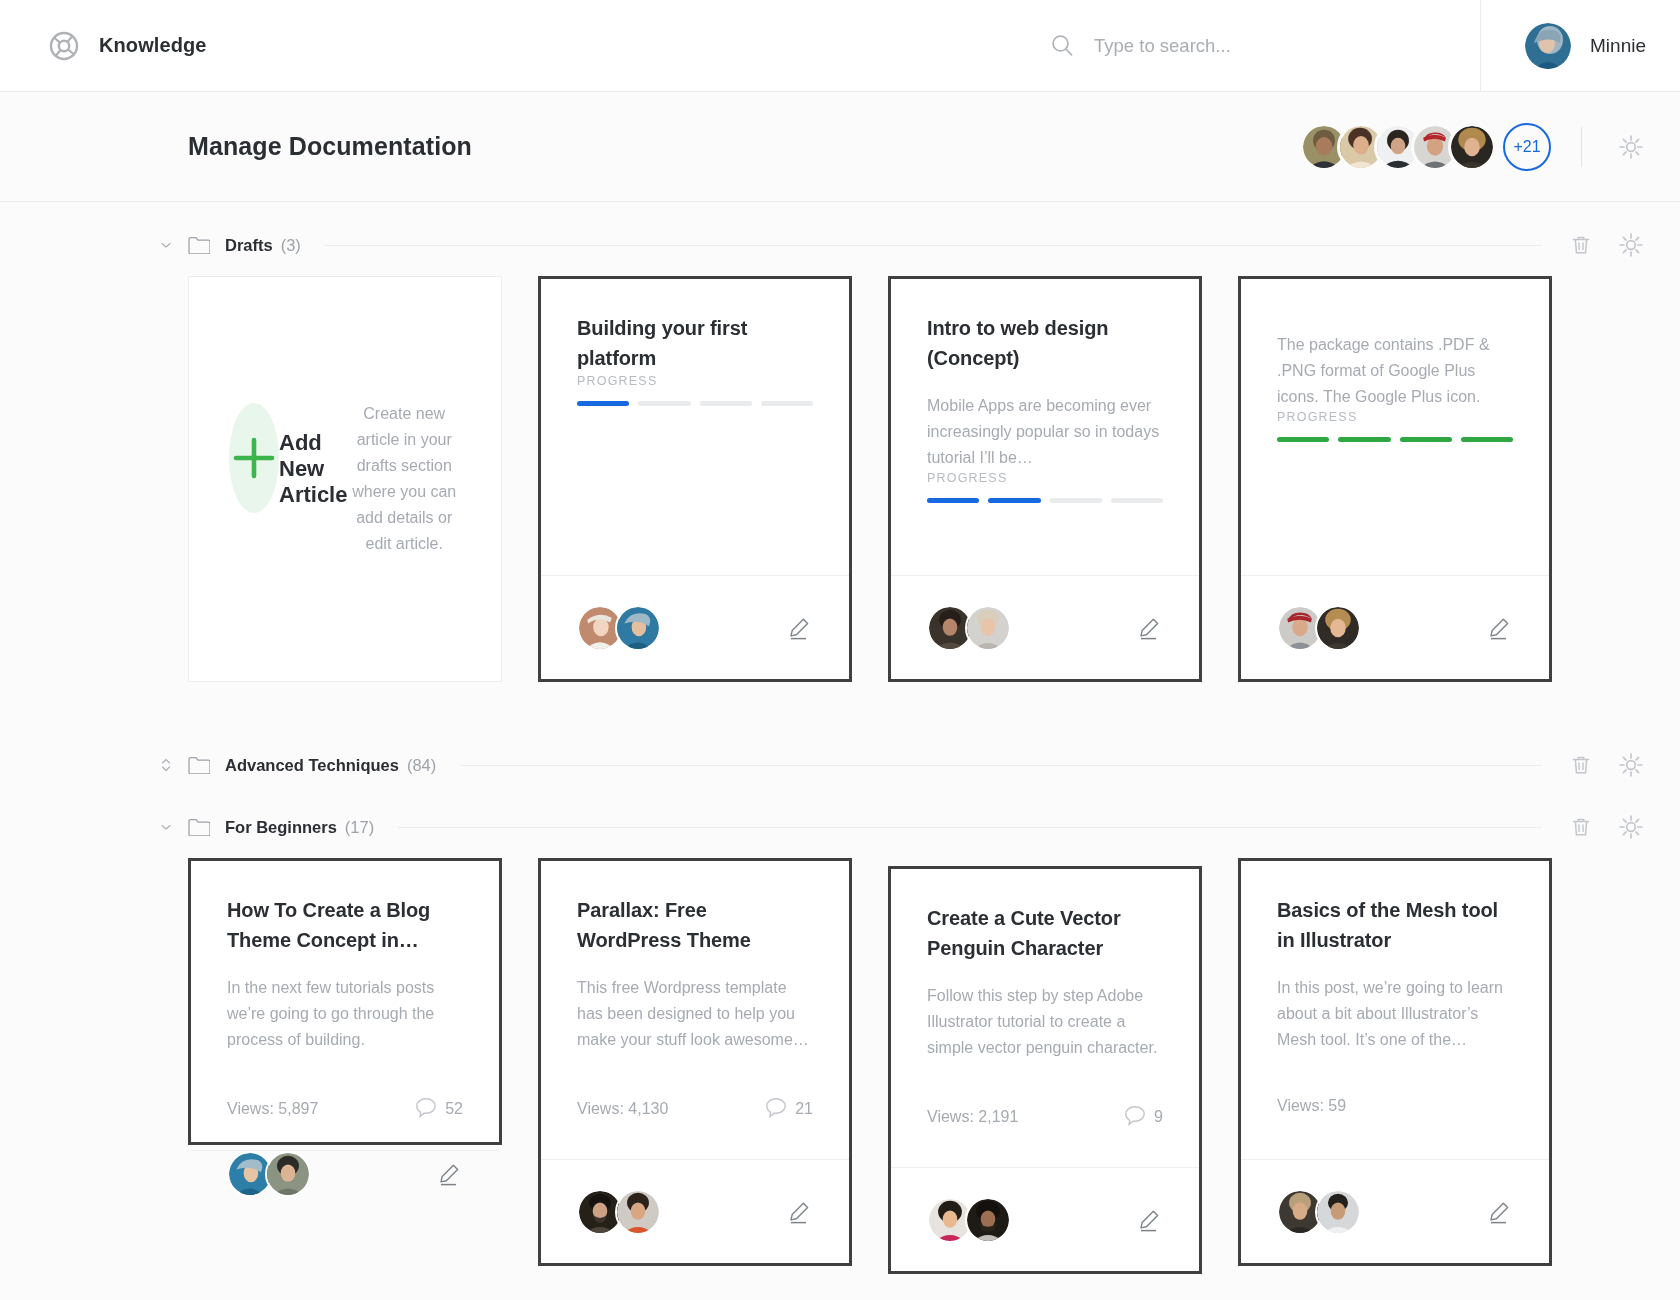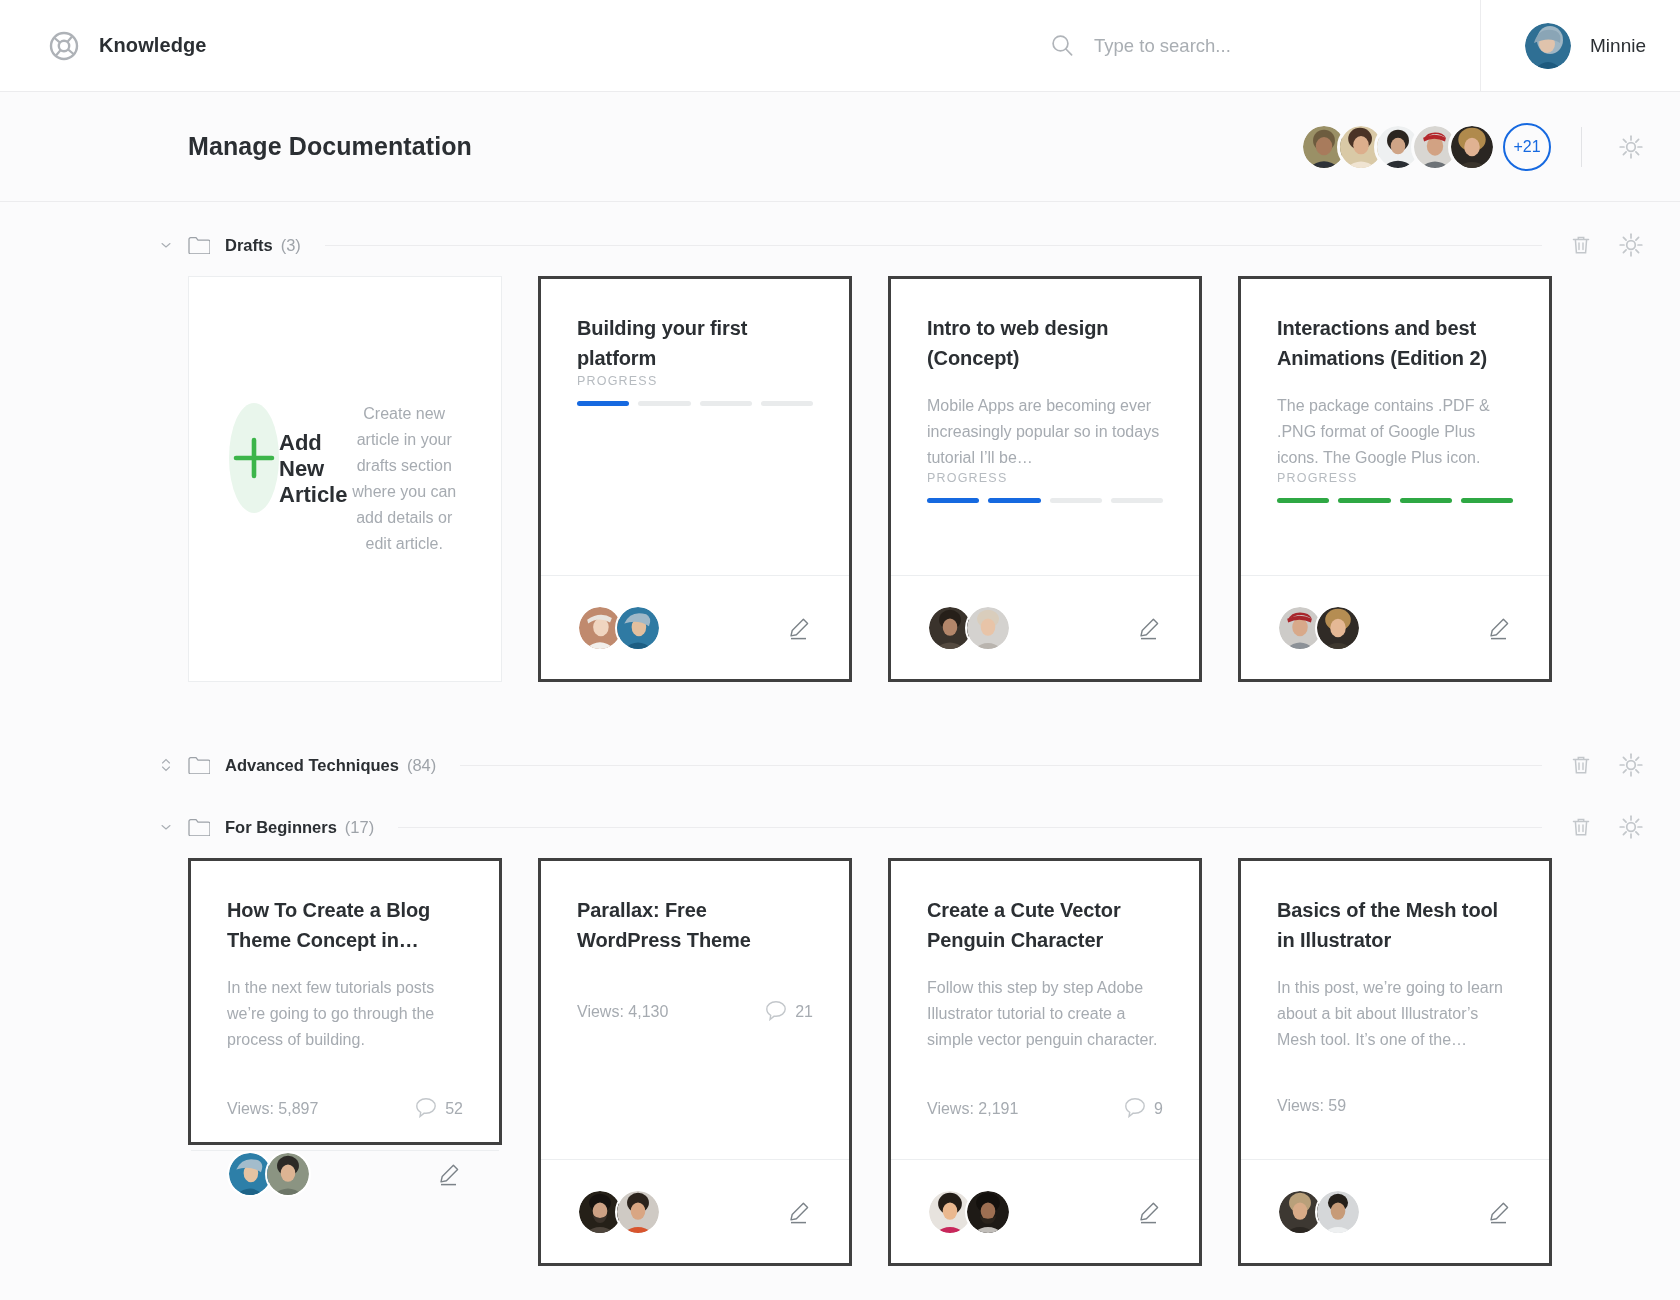--- a/index.html
+++ b/index.html
@@ -488,21 +488,20 @@
           <svg viewBox="0 0 26 26" width="26" height="26">
             <path d="M16.4 4.3 l4.2 4.2 l-11.2 11.2 l-5.4 1.2 l1.2 -5.4 z" fill="none" stroke="#7b8288" stroke-width="1.4" stroke-linejoin="round"></path>
             <line x1="4" y1="23.6" x2="19" y2="23.6" stroke="#7b8288" stroke-width="1.5"></line>
           </svg>
         </span>
       </div>
     </div>
 
     <div class="card" style="height:406px;">
       <div class="card-body">
-        <div class="card-title">Interactions and best Animations (Edition 2)</div>
         <div class="card-desc">The package contains .PDF &amp; .PNG format of Google Plus icons. The Google Plus icon.</div>
         <div class="progress-label">PROGRESS</div>
         <div class="progress-track">
           <span class="seg" style="background:#2fa844;"></span>
           <span class="seg" style="background:#2fa844;"></span>
           <span class="seg" style="background:#2fa844;"></span>
           <span class="seg" style="background:#2fa844;"></span>
         </div>
       </div>
       <div class="card-foot">
@@ -691,20 +690,21 @@
             <path d="M16.4 4.3 l4.2 4.2 l-11.2 11.2 l-5.4 1.2 l1.2 -5.4 z" fill="none" stroke="#7b8288" stroke-width="1.4" stroke-linejoin="round"></path>
             <line x1="4" y1="23.6" x2="19" y2="23.6" stroke="#7b8288" stroke-width="1.5"></line>
           </svg>
         </span>
       </div>
     </div>
 
     <div class="card" style="height:408px;">
       <div class="card-body">
         <div class="card-title">Parallax: Free WordPress Theme</div>
+        <div class="card-desc">This free Wordpress template has been designed to help you make your stuff look awesome…</div>
         <div class="card-stats">
           <span class="views">Views: 4,130</span>
           <span class="stat-spacer"></span>
           <span class="comments">
             <span>
               <svg viewBox="0 0 22 21" width="22" height="21">
                 <path d="M11 1.8 c5.2 0 9.2 3.2 9.2 7.2 c0 4 -4 7.2 -9.2 7.2 c-.6 0 -1.2 0 -1.8 -.1 l-4.2 3.4 l.7 -4.2 c-2.4 -1.3 -3.9 -3.6 -3.9 -6.3 c0 -4 4 -7.2 9.2 -7.2 z" fill="none" stroke="#c3c7cb" stroke-width="1.4"></path>
               </svg>
             </span>
             <span class="comment-count">21</span>
@@ -748,21 +748,21 @@
         <span class="foot-spacer"></span>
         <span class="edit-btn">
           <svg viewBox="0 0 26 26" width="26" height="26">
             <path d="M16.4 4.3 l4.2 4.2 l-11.2 11.2 l-5.4 1.2 l1.2 -5.4 z" fill="none" stroke="#7b8288" stroke-width="1.4" stroke-linejoin="round"></path>
             <line x1="4" y1="23.6" x2="19" y2="23.6" stroke="#7b8288" stroke-width="1.5"></line>
           </svg>
         </span>
       </div>
     </div>
 
-    <div class="card" style="height:408px;">
+    <div class="card" style="height:408px;margin-top:8px;">
       <div class="card-body">
         <div class="card-title">Create a Cute Vector Penguin Character</div>
         <div class="card-desc">Follow this step by step Adobe Illustrator tutorial to create a simple vector penguin character.</div>
         <div class="card-stats">
           <span class="views">Views: 2,191</span>
           <span class="stat-spacer"></span>
           <span class="comments">
             <span>
               <svg viewBox="0 0 22 21" width="22" height="21">
                 <path d="M11 1.8 c5.2 0 9.2 3.2 9.2 7.2 c0 4 -4 7.2 -9.2 7.2 c-.6 0 -1.2 0 -1.8 -.1 l-4.2 3.4 l.7 -4.2 c-2.4 -1.3 -3.9 -3.6 -3.9 -6.3 c0 -4 4 -7.2 9.2 -7.2 z" fill="none" stroke="#c3c7cb" stroke-width="1.4"></path>

